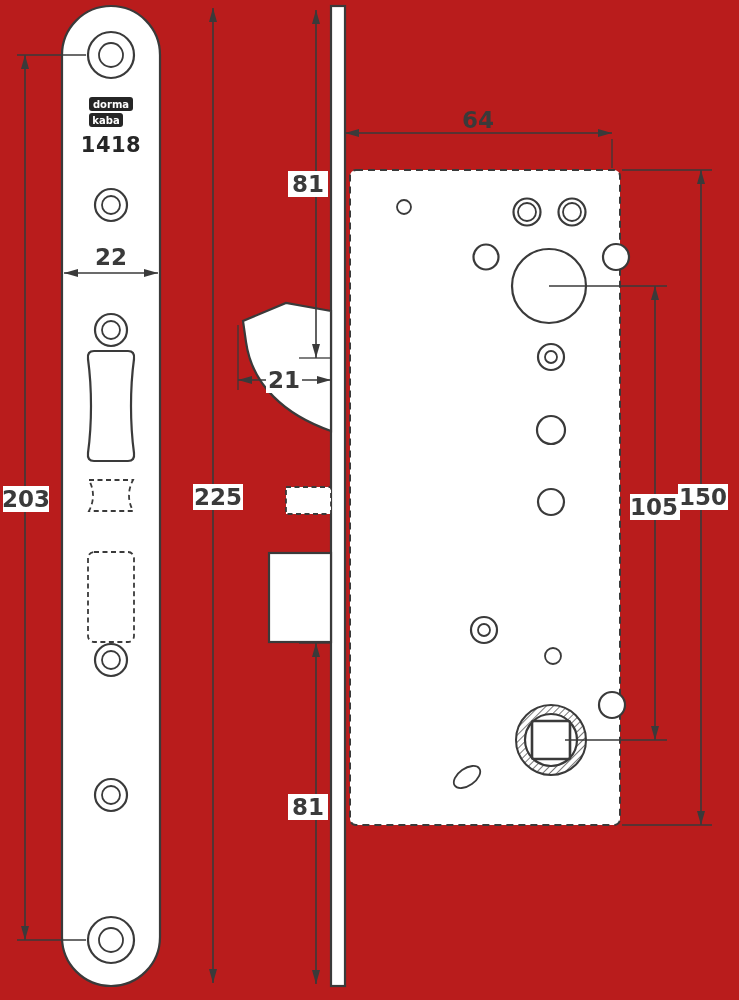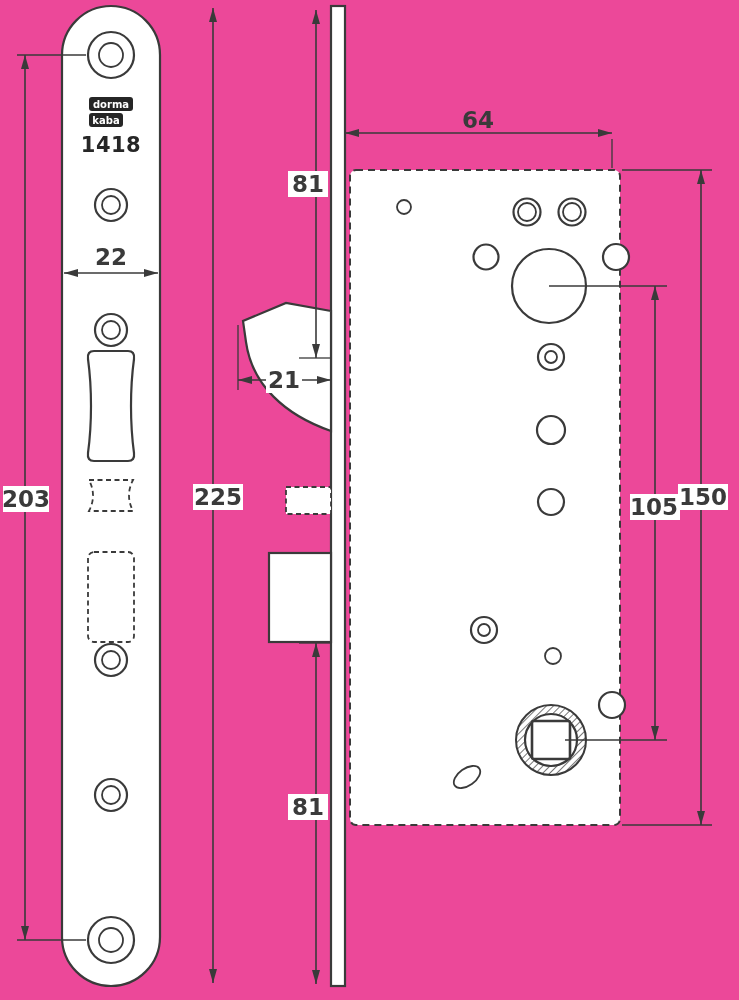--- a/index.html
+++ b/index.html
@@ -1,16 +1,16 @@
 <!DOCTYPE html>
 <html><head>
 <meta charset="utf-8">
 <style>
   html,body { margin:0; padding:0; background:#ffffff; }
-  .canvas { width:739px; height:1000px; position:relative; background:#ec4899; overflow:hidden; }
+  .canvas { width:739px; height:1000px; position:relative; background:#b91c1c; overflow:hidden; }
   svg { display:block; }
   .obj      { fill:#ffffff; stroke:#3a3a3a; stroke-width:2.2; }
   .obj-thin { fill:#ffffff; stroke:#3a3a3a; stroke-width:1.8; }
   .dashf    { fill:#ffffff; stroke:#3a3a3a; stroke-width:1.8; stroke-dasharray:5 3.5; }
   .dashcase { fill:#ffffff; stroke:#3a3a3a; stroke-width:2; stroke-dasharray:7 5; }
   .dim { stroke:#3a3a3a; stroke-width:1.6; fill:none; }
   .ext { stroke:#3a3a3a; stroke-width:1.3; fill:none; }
   .lbl { font-family:"DejaVu Sans", sans-serif; font-weight:bold; font-size:23px; fill:#3a3a3a; text-anchor:middle; }
   .lbl-bg { fill:#ffffff; }
   .logo-pill { fill:#262626; }

